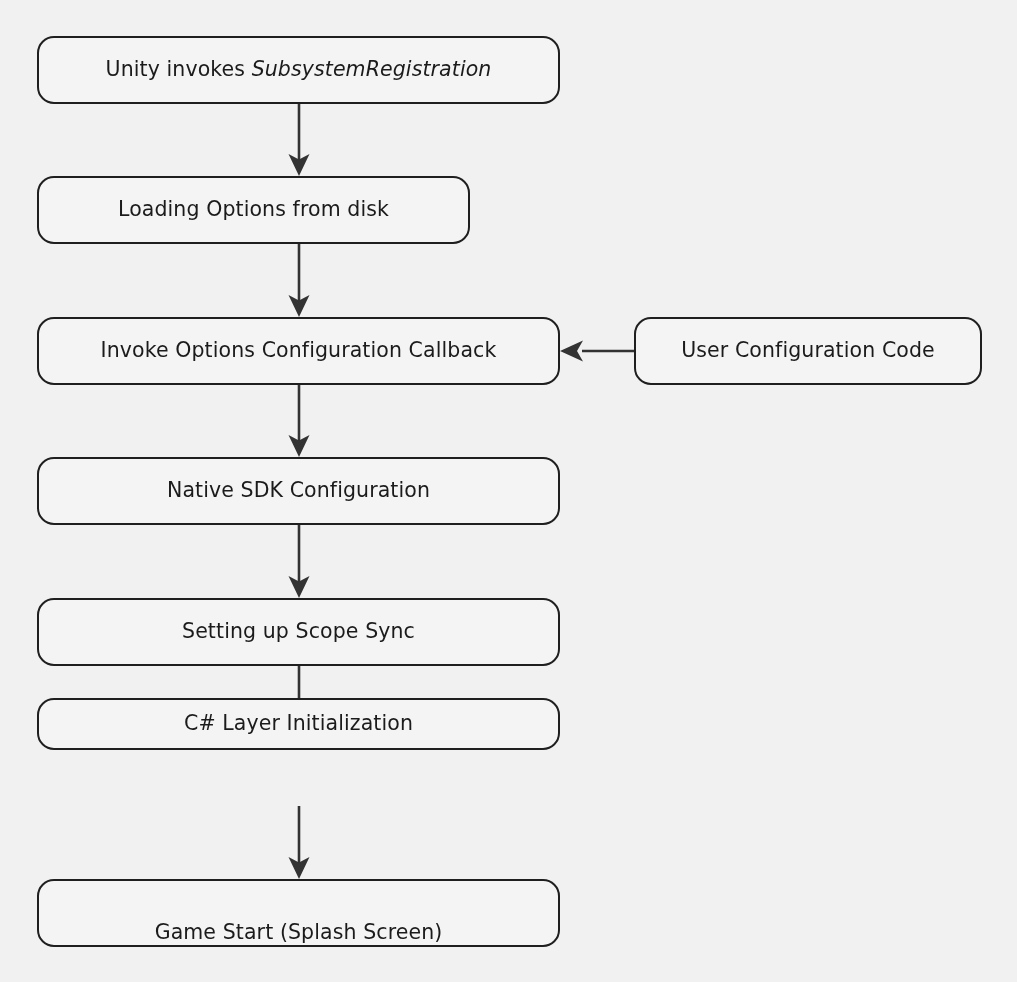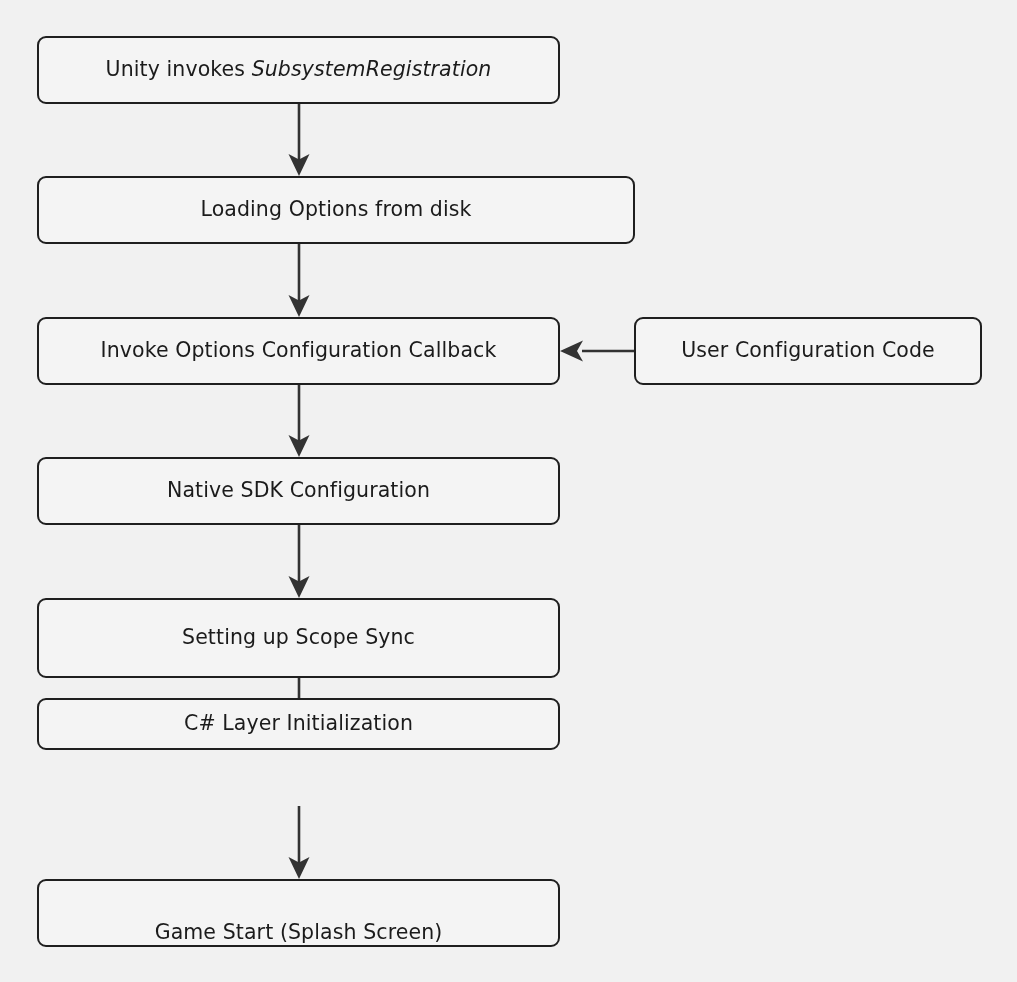--- a/index.html
+++ b/index.html
@@ -24,21 +24,21 @@
     top: 0;
     width: 1017px;
     height: 982px;
     pointer-events: none;
   }
   .node {
     position: absolute;
     box-sizing: border-box;
     background: #f4f4f4;
     border: 2.6px solid #1f1f1f;
-    border-radius: 9px;
+    border-radius: 17px;
     display: flex;
     align-items: center;
     justify-content: center;
     color: #1b1b1b;
     font-size: 20.5px;
     line-height: 1.15;
     letter-spacing: 0.1px;
     white-space: nowrap;
   }
   .node .label {
@@ -92,37 +92,37 @@
     <g>
       <line x1="299" y1="806" x2="299" y2="863" stroke="#333333" stroke-width="2.6"></line>
       <path d="M 299 879 L 288.5 857 L 299 862.5 L 309.5 857 Z" fill="#333333"></path>
     </g>
   </svg>
 
   <div class="node" style="left:37px; top:36px; width:523px; height:68px;">
     <span class="label"><span>Unity invokes </span><span class="emph">SubsystemRegistration</span></span>
   </div>
 
-  <div class="node" style="left:37px; top:176px; width:598px; height:68px;">
+  <div class="node" style="left:37px; top:176px; width:433px; height:68px;">
     <span class="label">Loading Options from disk</span>
   </div>
 
   <div class="node" style="left:37px; top:317px; width:523px; height:68px;">
     <span class="label">Invoke Options Configuration Callback</span>
   </div>
 
   <div class="node" style="left:634px; top:317px; width:348px; height:68px;">
     <span class="label">User Configuration Code</span>
   </div>
 
   <div class="node" style="left:37px; top:457px; width:523px; height:68px;">
     <span class="label">Native SDK Configuration</span>
   </div>
 
-  <div class="node" style="left:37px; top:598px; width:523px; height:80px;">
+  <div class="node" style="left:37px; top:598px; width:523px; height:68px;">
     <span class="label">Setting up Scope Sync</span>
   </div>
 
   <div class="node" style="left:37px; top:698px; width:523px; height:52px;">
     <span class="label">C# Layer Initialization</span>
   </div>
 
   <div class="node" style="left:37px; top:879px; width:523px; height:68px;align-items:flex-end;">
     <span class="label">Game Start (Splash Screen)</span>
   </div>

